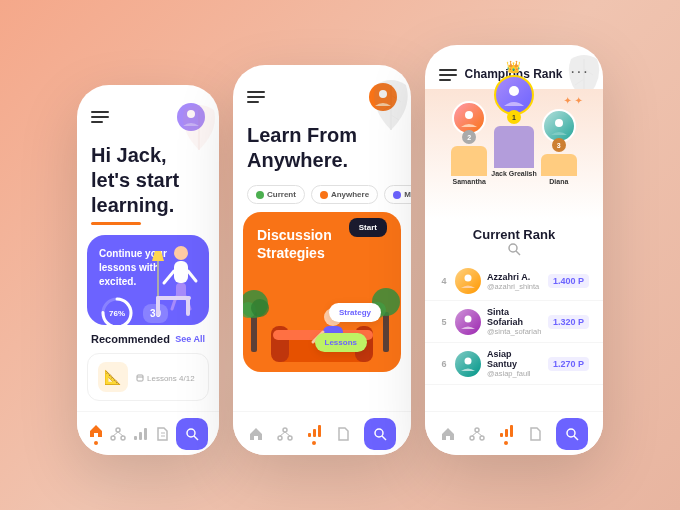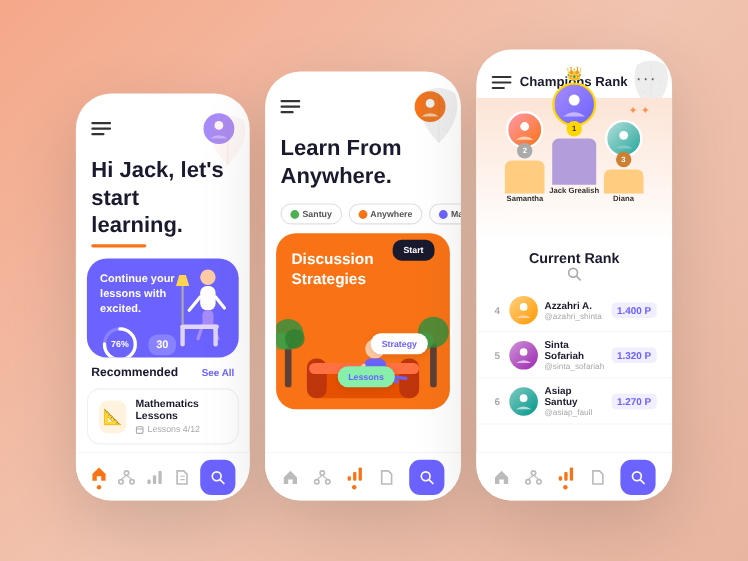--- a/index.html
+++ b/index.html
@@ -22,21 +22,21 @@
 
     
     .phone {
       background: #fff;
       border-radius: 32px;
       overflow: hidden;
       box-shadow: 0 20px 60px rgba(0,0,0,0.15);
       position: relative;
       flex-shrink: 0;
     }
-    .phone-1 { width: 158px; height: 370px; }
+    .phone-1 { width: 142px; height: 370px; }
     .phone-2 { width: 178px; height: 390px; }
     .phone-3 { width: 178px; height: 410px; }
 
     
     .p1-header {
       padding: 18px 14px 8px;
       display: flex;
       justify-content: space-between;
       align-items: center;
     }
@@ -290,22 +290,22 @@
       color: #6c63ff;
       border-radius: 50px;
       padding: 5px 10px;
       font-size: 8px;
       font-weight: 700;
       box-shadow: 0 2px 8px rgba(0,0,0,0.1);
     }
     .p2-bubble-lessons {
       position: absolute;
       bottom: 20px;
-      right: 50px;
-      background: #86efac;
+      right: 34px;
+      background: #bef264;
       color: #6c63ff;
       border-radius: 50px;
       padding: 5px 10px;
       font-size: 8px;
       font-weight: 700;
       box-shadow: 0 2px 8px rgba(0,0,0,0.1);
     }
 
     
     .p3-header {
@@ -534,21 +534,20 @@
     <div class="p1-recommended">
       <span class="p1-rec-label">Recommended</span>
       <span class="p1-see-all">See All</span>
     </div>
 
     <div class="p1-lesson-card">
       <div class="p1-lesson-icon">
         <span>📐</span>
       </div>
       <div>
-        <div class="p1-lesson-title">Mathematics Lessons</div>
         <div class="p1-lesson-sub">
           <svg width="8" height="8" viewBox="0 0 8 8">
             <rect x="1" y="1" width="6" height="6" rx="1" fill="none" stroke="#aaa" stroke-width="1"></rect>
             <line x1="1" y1="3" x2="7" y2="3" stroke="#aaa" stroke-width="1"></line>
           </svg>
           <span>Lessons 4/12</span>
         </div>
       </div>
     </div>
 
@@ -615,21 +614,21 @@
           <path d="M3,20 Q11,14 19,20" fill="#ffd0a0"></path>
         </svg>
       </div>
     </div>
 
     <div class="p2-title">Learn From Anywhere.</div>
 
     <div class="p2-chips">
       <div class="chip">
         <span class="chip-dot" style="background:#4caf50;"></span>
-        <span>Santuy</span>
+        <span>Current</span>
       </div>
       <div class="chip">
         <span class="chip-dot" style="background:#f97316;"></span>
         <span>Anywhere</span>
       </div>
       <div class="chip">
         <span class="chip-dot" style="background:#6c63ff;"></span>
         <span>Math</span>
       </div>
     </div>

